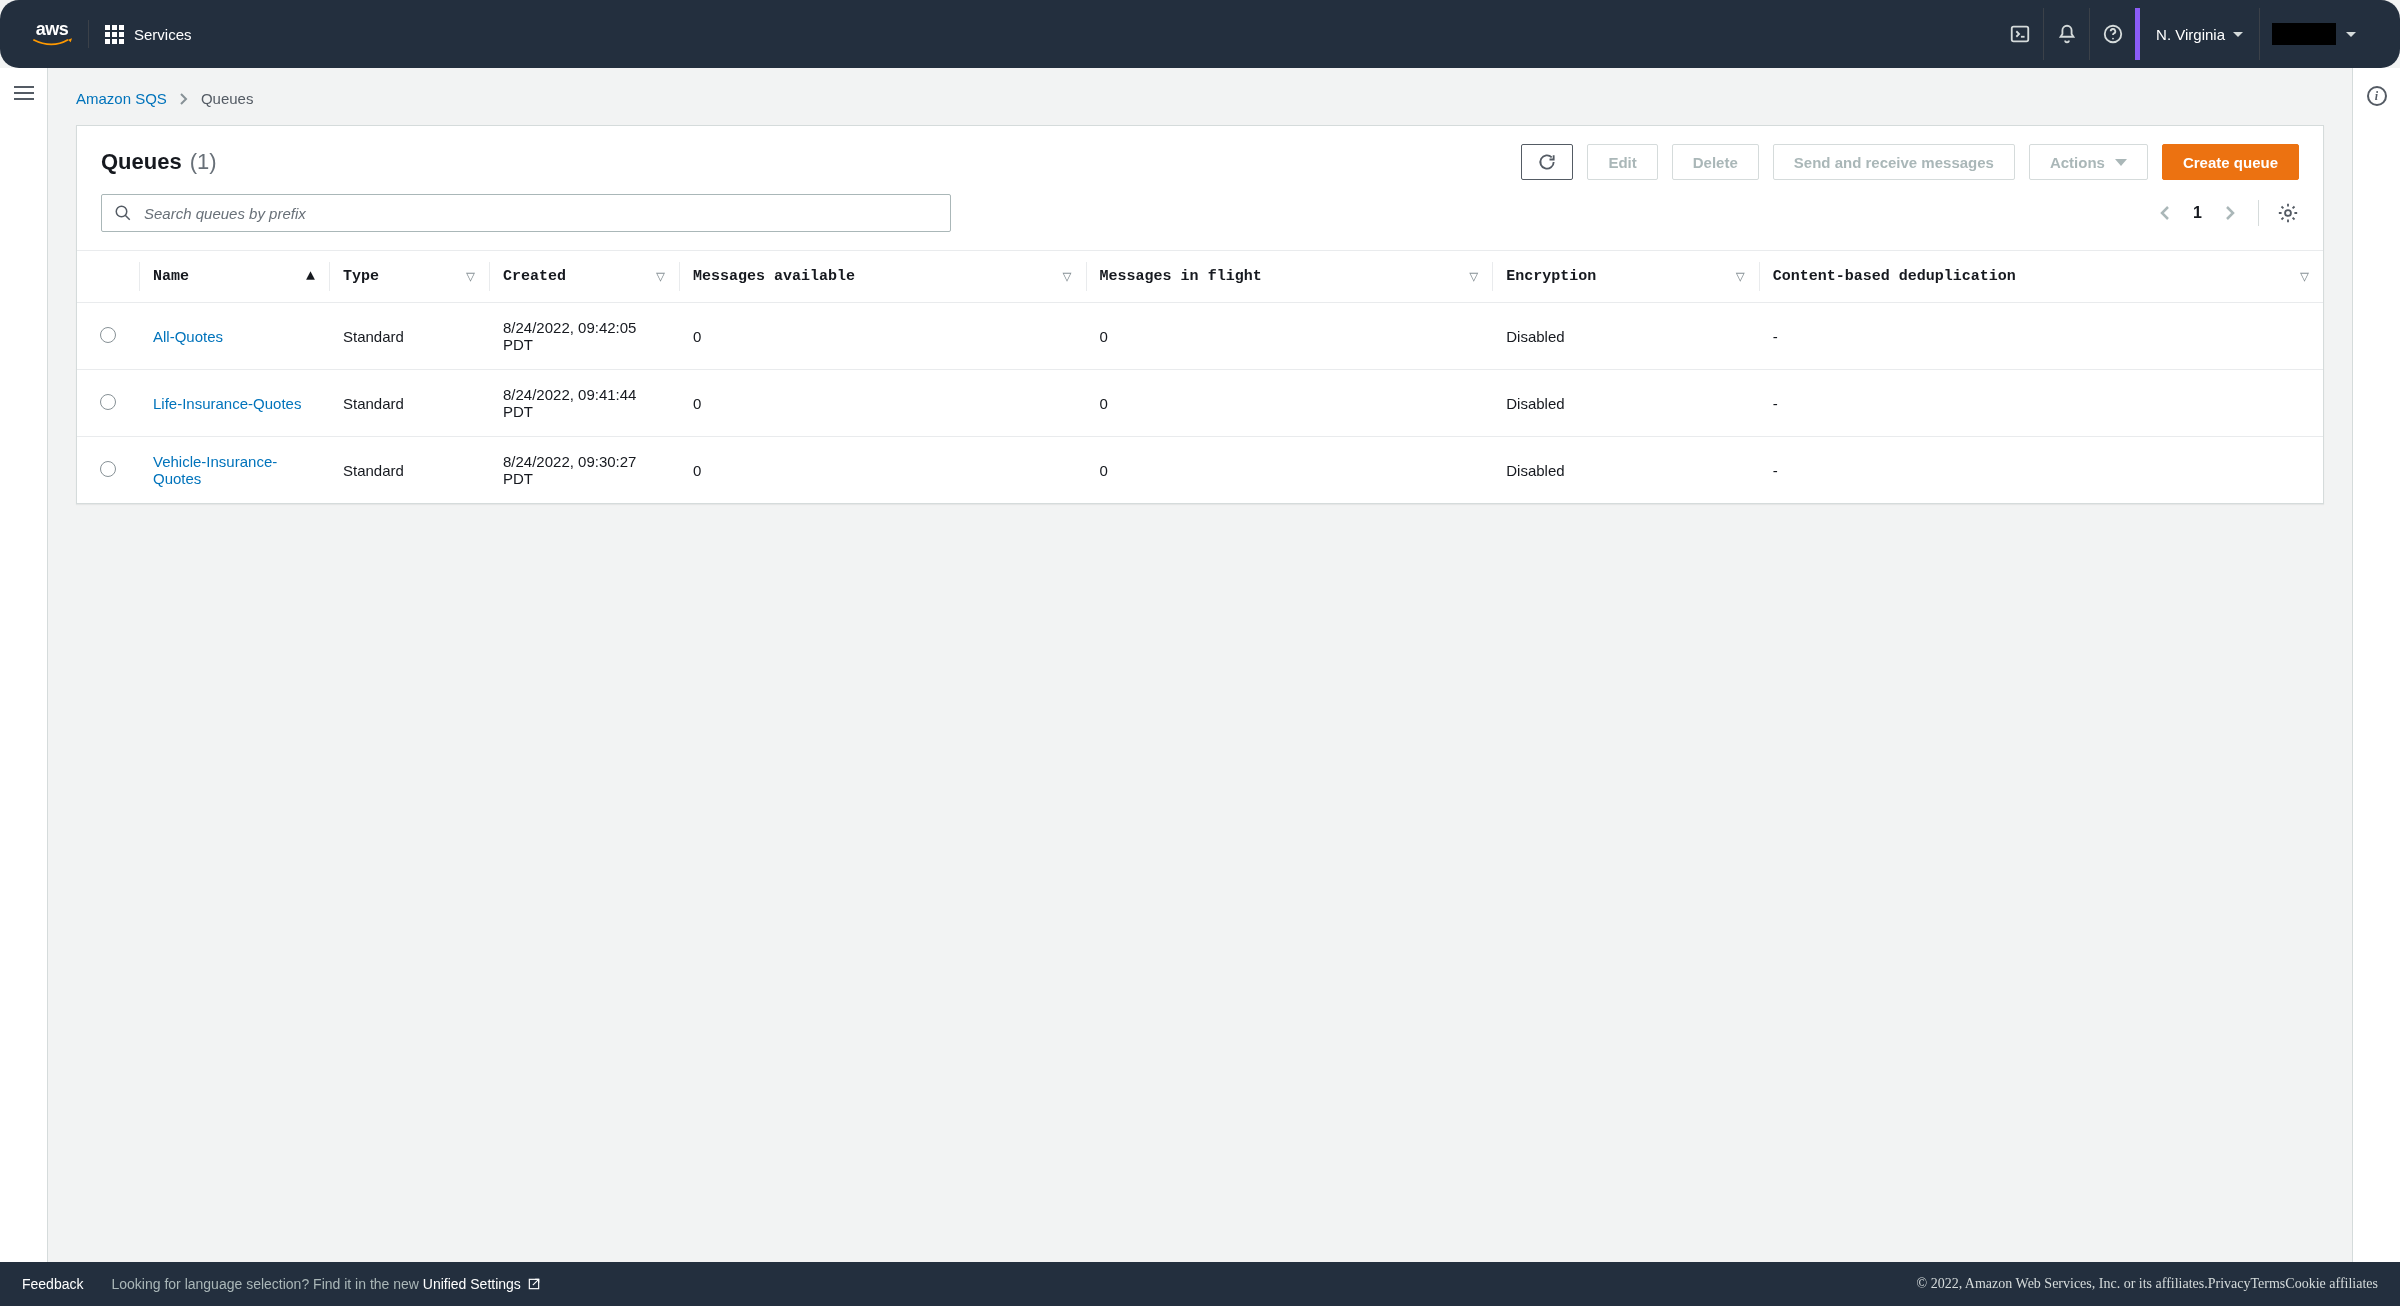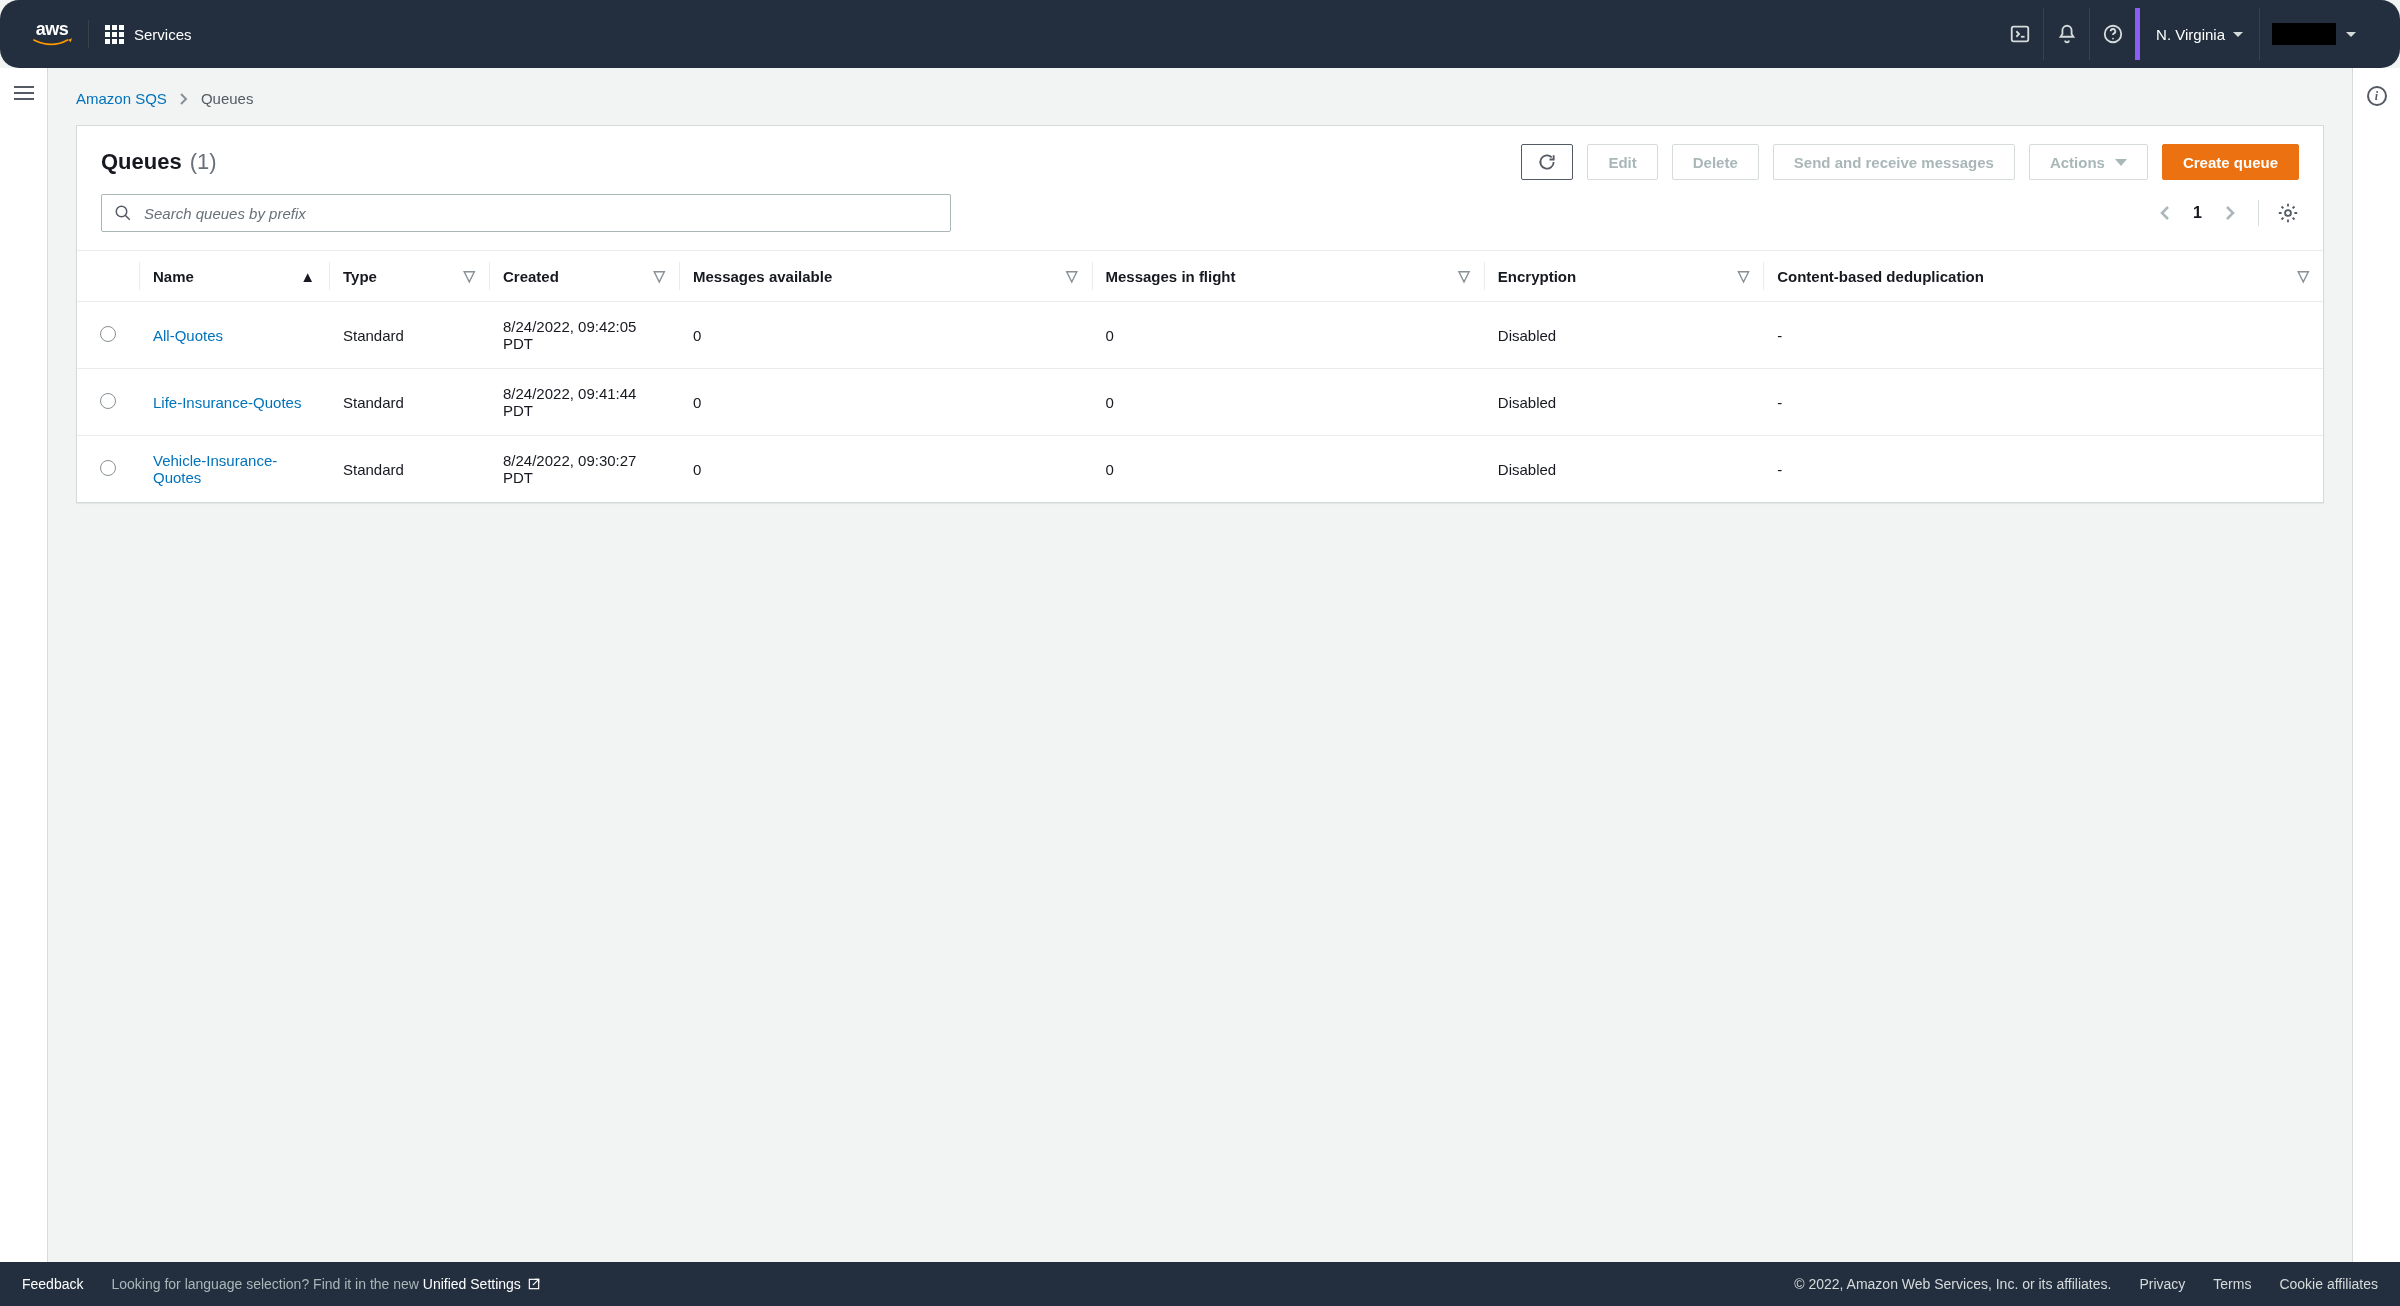--- a/index.html
+++ b/index.html
@@ -105,21 +105,21 @@
   
   table.queues{width:100%;border-collapse:collapse;}
   table.queues thead th{
     text-align:left;font-weight:700;font-size:15px;color:#16191f;
     padding:16px 14px;border-top:1px solid var(--border-light);border-bottom:1px solid var(--border-light);
     position:relative;white-space:normal;
   }
   table.queues thead th:not(:first-child)::before{
     content:"";position:absolute;left:0;top:22%;height:56%;width:1px;background:var(--border-light);
   }
-  .th-inner{display:flex;align-items:center;justify-content:space-between;gap:10px;}
+  .th-inner{display:flex;align-items:center;justify-content:space-between;gap:10px;font-family:Liberation Mono, monospace;}
   .sort-ind{color:#16191f;}
   .sort-off{color:#879196;}
   table.queues tbody td{
     padding:16px 14px;font-size:15px;border-bottom:1px solid var(--border-light);vertical-align:middle;
   }
   table.queues tbody tr:last-child td{border-bottom:none;}
   .radio{width:16px;height:16px;border:1px solid #879196;border-radius:50%;display:inline-block;cursor:pointer;}
   .link{color:var(--link);text-decoration:none;}
   th.sel-col, td.sel-col{width:62px;text-align:center;}
   th.name-col{width:190px;}
@@ -128,21 +128,21 @@
 
   
   .footer{
     background:var(--aws-dark-2);color:#d5dbdb;height:44px;
     display:flex;align-items:center;justify-content:space-between;
     padding:0 22px;font-size:14px;
   }
   .footer-left{display:flex;align-items:center;gap:28px;}
   .footer-left .find{color:#aab7b8;}
   .footer-left .us{color:#fff;text-decoration:none;display:inline-flex;align-items:center;gap:6px;}
-  .footer-right{display:flex;align-items:center;gap:28px;}
+  .footer-right{display:flex;align-items:center;font-family:Liberation Serif, serif;}
   .footer-right a{color:#d5dbdb;text-decoration:none;}
   .ext-icon{width:14px;height:14px;}
 
   svg{display:block;}
 </style>
 </head>
 <body>
 
 <div class="topnav">
   <div class="aws-logo">

